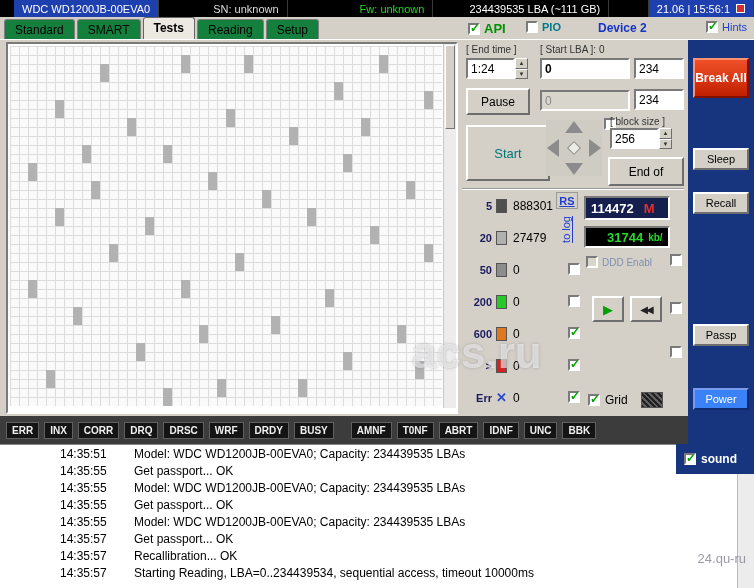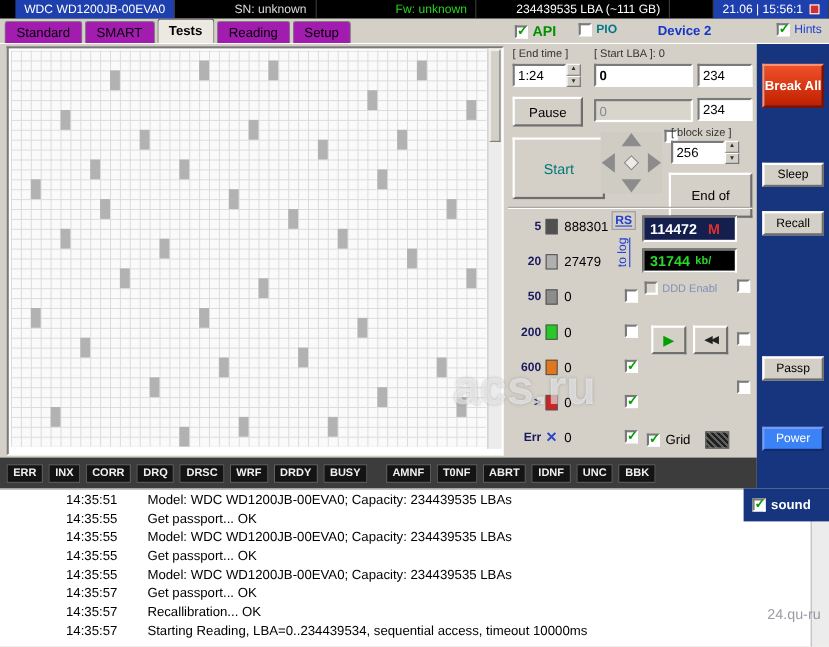--- a/index.html
+++ b/index.html
@@ -12,21 +12,21 @@
   .tseg.model { background:#1e3fae; color:#fff; margin-left:14px; }
   .tseg.sn { margin-left:46px; }
   .tseg.fw { margin-left:64px; color:#22d622; }
   .tseg.cap { margin-left:28px; color:#fff; }
   .tseg.clock { margin-left:auto; background:#1e3fae; color:#fff; border-left:1px solid #3a3a3a; }
   .clock-dot { width:9px; height:9px; background:#d03030; border:1px solid #fff; margin-left:6px; }
 
   
   .tabbar { position:absolute; left:0; top:17px; width:754px; height:23px; background:#d4d0c8; border-bottom:1px solid #fff; }
   .tab-strip { position:absolute; left:4px; bottom:0; display:flex; align-items:flex-end; }
-  .tab { padding:3px 10px 2px; font-size:12px; color:#000; background:#a21caf; border:1px solid #808080; border-bottom:none; border-radius:3px 3px 0 0; margin-right:2px; }
+  .tab { padding:3px 10px 2px; font-size:12px; color:#000; background:#15803d; border:1px solid #808080; border-bottom:none; border-radius:3px 3px 0 0; margin-right:2px; }
   .tab.active { font-weight:bold; background:#ece9e2; padding-bottom:4px; border-color:#666; }
   .tb-item { position:absolute; top:4px; display:flex; align-items:center; gap:4px; }
 
   
   .btn { background:#d4d0c8; border:2px solid; border-color:#fff #6e6e6e #6e6e6e #fff; display:flex; align-items:center; justify-content:center; font-size:12px; color:#000; }
   .inp { background:#fff; border:2px solid; border-color:#7a7a7a #fff #fff #7a7a7a; font-size:12px; color:#000; display:flex; align-items:center; padding:0 3px; height:21px; }
   .inp.disabled { background:#d8d5cd; color:#8a8a8a; }
   .combo { display:flex; }
   .combo .inp { flex:1; }
   .spin { width:13px; display:flex; flex-direction:column; }
@@ -66,21 +66,21 @@
   .cblk { width:11px; height:14px; border:1px solid #555; flex:none; }
   .cblk.glyph { border:none; width:auto; font-size:13px; font-weight:bold; line-height:14px; }
   .cval { margin-left:6px; font-size:12px; color:#000; }
   .crow .checkbox { position:absolute; left:102px; top:1px; }
 
   .rs { left:98px; top:152px; width:22px; height:17px; background:#d4d0c8; border:1px solid #999; color:#1e3fd0; font-size:11px; font-weight:bold; text-decoration:underline; display:flex; align-items:center; justify-content:center; }
   .tolog { left:102px; top:176px; font-size:11px; color:#1e3fd0; text-decoration:underline; writing-mode:vertical-rl; transform:rotate(180deg); }
 
   .mbox { left:126px; top:156px; width:86px; height:24px; background:#141f4e; border:2px solid; border-color:#7a7a7a #fff #fff #7a7a7a; color:#fff; font-size:13px; font-weight:bold; display:flex; align-items:center; padding:0 5px; }
   .mbox .unit { color:#e03030; margin-left:10px; }
-  .sbox { left:126px; top:186px; width:86px; height:22px; background:#000; border:2px solid; border-color:#7a7a7a #fff #fff #7a7a7a; color:#28d828; font-size:13px; font-weight:bold; display:flex; align-items:center; padding:0 5px; }
+  .sbox { left:126px; top:186px; width:86px; height:22px; background:#000; border:2px solid; border-color:#7a7a7a #fff #fff #7a7a7a; color:#28d828; font-size:13px; font-weight:bold; display:flex; align-items:center; padding:0 21px; }
   .sbox .unit { font-size:10px; margin-left:5px; font-weight:bold; }
   .ddd { left:128px; top:216px; display:flex; align-items:center; gap:4px; font-size:10px; color:#7e90b4; }
   .igbox { left:128px; top:296px; width:84px; height:46px; border:2px solid; border-color:#8a8a8a #fff #fff #8a8a8a; padding:5px 4px; }
   .radio-row { display:flex; align-items:center; gap:5px; font-size:11px; color:#000; margin-bottom:5px; }
   .gridrow { left:130px; top:352px; display:flex; align-items:center; gap:5px; font-size:12px; color:#000; }
   .pattern { width:22px; height:16px; border:1px solid #555; background:repeating-linear-gradient(45deg,#202020 0 2px,#606060 2px 4px); margin-left:8px; }
 
   
   .sidebar { position:absolute; left:688px; top:40px; width:66px; height:404px; background:#17357e; }
   .sidebar > * { position:absolute; left:5px; width:56px; }
@@ -228,21 +228,21 @@
     <span class="checkbox small" style="left:146px;top:78px;"></span>
 
     <div class="mini" style="left:152px;top:76px;">[ block size ]</div>
     <div class="combo" style="left:152px;top:88px;width:62px;">
       <div class="inp">256</div>
       <div class="spin">
           <b>▲</b>
           <b>▼</b>
         </div>
     </div>
-    <div class="btn" style="left:150px;top:117px;width:76px;height:41px;">End of</div>
+    <div class="btn" style="left:150px;top:117px;width:76px;height:29px;">End of</div>
 
     <div class="hsep" style="left:4px;top:148px;width:222px;"></div>
 
     <div class="rs">RS</div>
     <div class="tolog">to log</div>
     <div class="counters">
         <div class="crow">
           <span class="clab">5</span>
           <span class="cblk" style="background: rgb(80, 80, 80);"></span>
           <span class="cval">888301</span>

